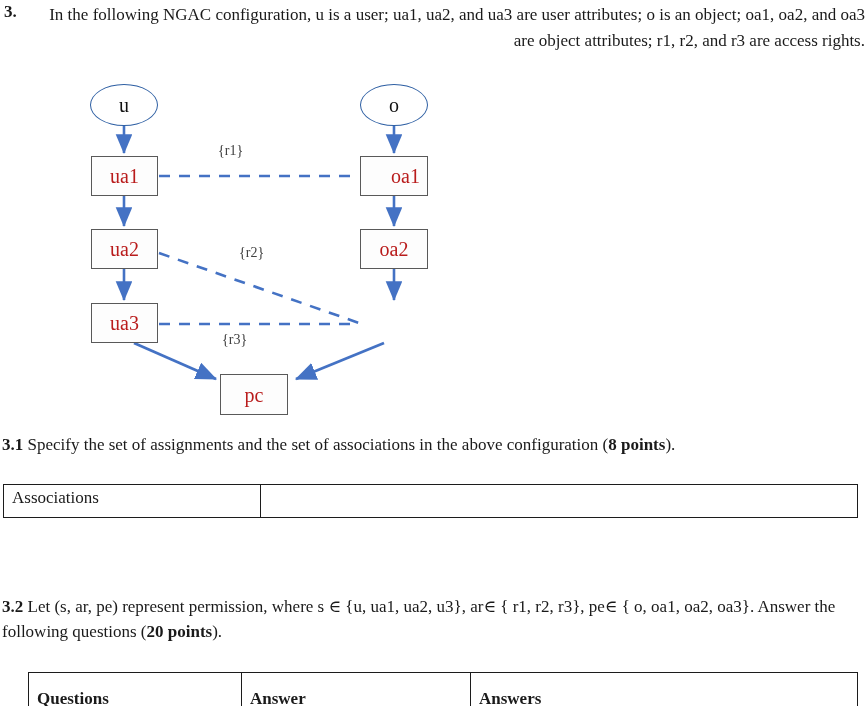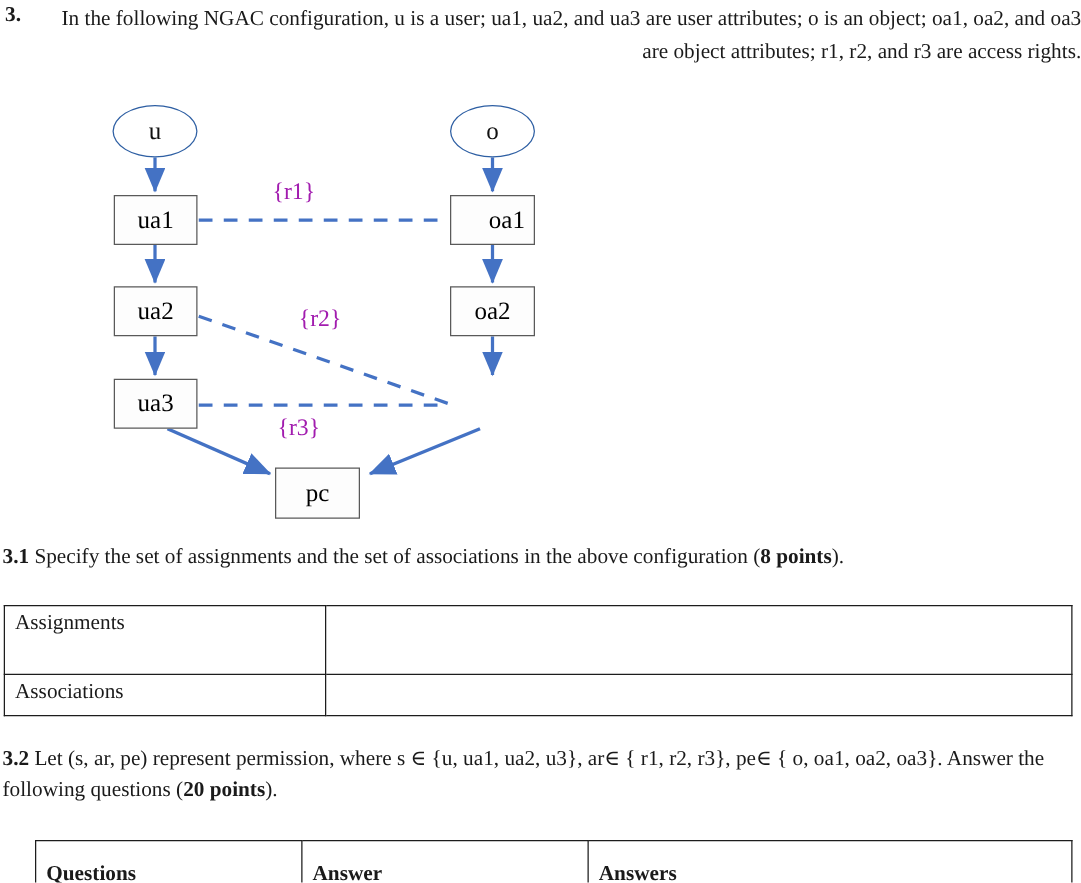--- a/index.html
+++ b/index.html
@@ -55,38 +55,38 @@
     position: absolute;
     border: 1.6px solid #595959;
     background: #fdfdfd;
     box-sizing: border-box;
     font-size: 20px;
     text-align: center;
     line-height: 1;
     display: flex;
     align-items: center;
     justify-content: center;
-    color: #000000;
+    color: #b91c1c;
   }
   .node-ellipse {
     position: absolute;
     border: 1.8px solid #2e5fa3;
     border-radius: 50%;
     background: #ffffff;
     box-sizing: border-box;
     font-size: 20px;
     display: flex;
     align-items: center;
     justify-content: center;
     color: #111;
   }
   .edge-label {
     position: absolute;
-    font-size: 19px;
-    color: #a21caf;
+    font-size: 14px;
+    color: #404040;
     white-space: nowrap;
   }
 
   
   #s31-block {
     position: absolute;
     left: 2px;
     top: 433px;
     width: 863px;
     font-size: 17px;
@@ -209,24 +209,20 @@
   <div class="edge-label" style="left:239px; top:175px;">{r2}</div>
   <div class="edge-label" style="left:222px; top:262px;">{r3}</div>
 </div>
 
 <div id="s31-block">
   <span class="sec-num">3.1</span><span> Specify the set of assignments and the set of associations in the above configuration (</span><span class="pts">8 points</span><span>).</span>
 </div>
 
 <table id="table1">
   <tbody>
-    <tr class="r1">
-      <td class="lbl-col">Assignments</td>
-      <td></td>
-    </tr>
     <tr class="r2">
       <td class="lbl-col">Associations</td>
       <td></td>
     </tr>
   </tbody>
 </table>
 
 <div id="s32-block">
   <span class="sec-num">3.2</span><span> Let (s, ar, pe) represent permission, where s ∈ {u, ua1, ua2, u3}, ar∈ { r1, r2, r3}, pe∈ { o, oa1, oa2, oa3}. Answer the following questions (</span><span class="pts">20 points</span><span>).</span>
 </div>

